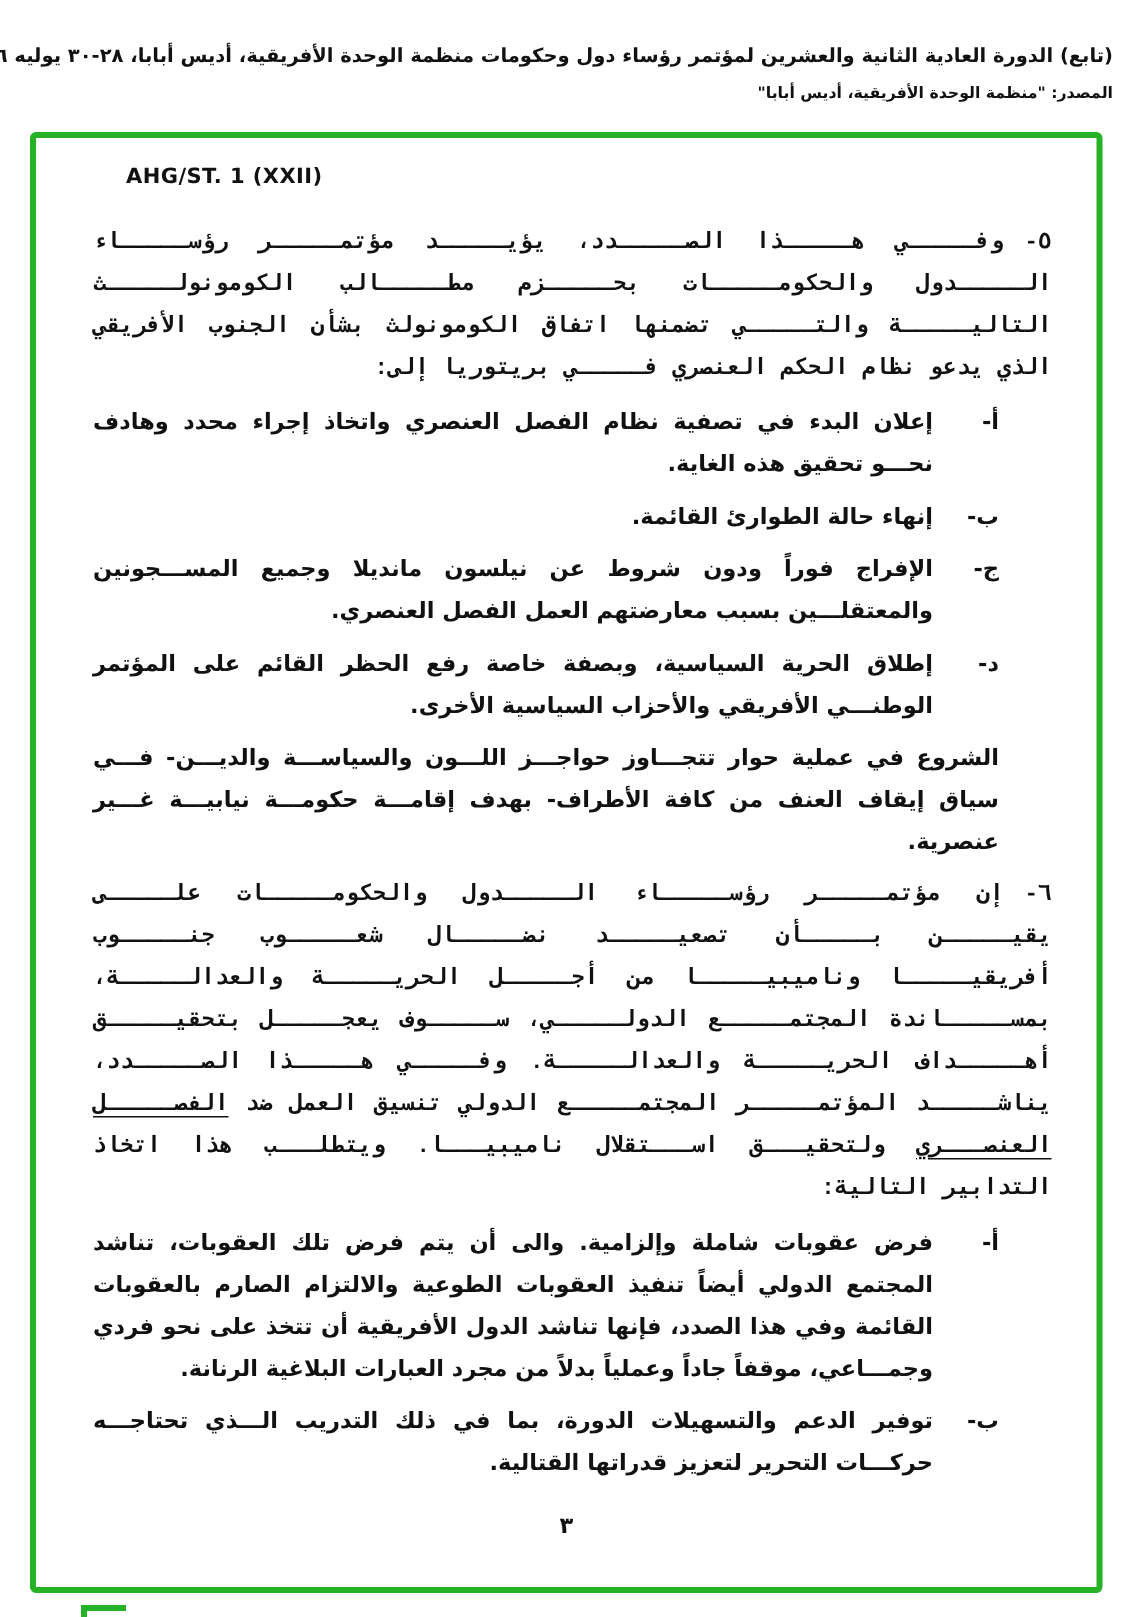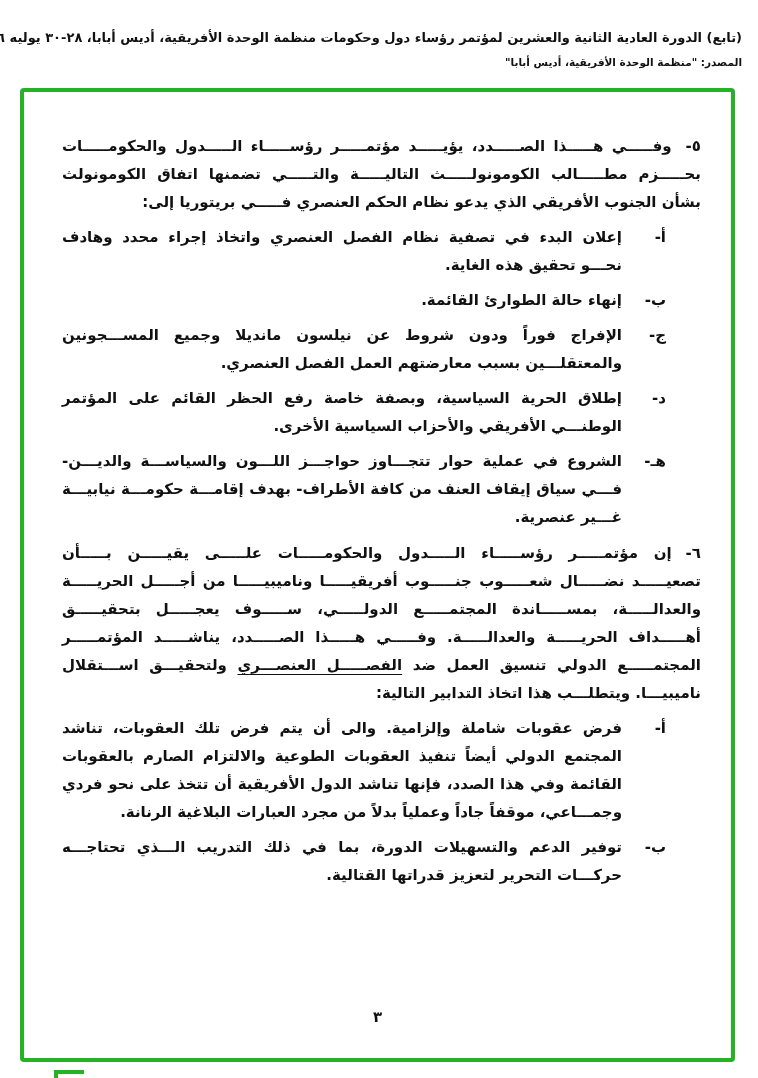--- a/index.html
+++ b/index.html
@@ -49,21 +49,21 @@
   .docref .pg  { font-size: 13px; margin-top: 2px; }
 
   .docbody {
     direction: rtl;
     padding: 22px 30px 0 38px;
     font-size: 15px;
     line-height: 28px;
     font-weight: 700;
     text-align: justify;
   }
-  .para { margin: 0 0 7px 0; }
+  .para { margin: 0 0 7px 0; font-family: Liberation Mono, monospace; }
   .para.p6 { margin-top: 8px; }
   .pmarker { margin-left: 14px; }
   .sub { display: flex; margin: 0 35px 7px 0; }
   .smarker { flex: 0 0 44px; width: 44px; }
   .stext { flex: 1; text-align: justify; }
   .u { text-decoration: underline; text-underline-offset: 4px; }
 
   .pagenum {
     position: absolute; bottom: 32px; left: 0; right: 0;
     text-align: center; direction: rtl;
@@ -74,20 +74,21 @@
 <body>
 
 <div class="page">
 
   <div class="hdr">(تابع)  الدورة العادية الثانية والعشرين لمؤتمر رؤساء دول وحكومات منظمة الوحدة الأفريقية، أديس أبابا، ٢٨-٣٠ يوليه ١٩٨٦</div>
   <div class="src">المصدر:  "منظمة الوحدة الأفريقية، أديس أبابا"</div>
 
   <div class="frame">
 
     <div class="docref">
+      <div class="sym">AHG/ST. 1 (XXII)</div>
     </div>
 
     <div class="docbody">
 
       <div class="para"><span class="pmarker">٥-</span><span>وفـــــي هـــــذا الصـــــدد، يؤيـــــد مؤتمـــــر رؤســـــاء الـــــدول والحكومـــــات بحـــــزم مطـــــالب الكومونولـــــث التاليـــــة والتـــــي تضمنها اتفاق الكومونولث بشأن الجنوب الأفريقي الذي يدعو نظام الحكم العنصري فـــــي بريتوريا إلى:</span></div>
 
       <div class="sub">
         <span class="smarker">أ-</span>
         <div class="stext">إعلان البدء في تصفية نظام الفصل العنصري واتخاذ إجراء محدد وهادف نحـــو تحقيق هذه الغاية.</div>
       </div>
@@ -101,21 +102,20 @@
         <span class="smarker">ج-</span>
         <div class="stext">الإفراج فوراً ودون شروط عن نيلسون مانديلا وجميع المســـجونين والمعتقلـــين بسبب معارضتهم العمل الفصل العنصري.</div>
       </div>
 
       <div class="sub">
         <span class="smarker">د-</span>
         <div class="stext">إطلاق الحرية السياسية، وبصفة خاصة رفع الحظر القائم على المؤتمر الوطنـــي الأفريقي والأحزاب السياسية الأخرى.</div>
       </div>
 
       <div class="sub">
-        <span class="smarker">هـ-</span>
         <div class="stext">الشروع في عملية حوار تتجـــاوز حواجـــز اللـــون والسياســـة والديـــن- فـــي سياق إيقاف العنف من كافة الأطراف- بهدف إقامـــة حكومـــة نيابيـــة غـــير عنصرية.</div>
       </div>
 
       <div class="para p6"><span class="pmarker">٦-</span><span>إن مؤتمـــــر رؤســـــاء الـــــدول والحكومـــــات علـــــى يقيـــــن بـــــأن تصعيـــــد نضـــــال شعـــــوب جنـــــوب أفريقيـــــا وناميبيـــــا من أجـــــل الحريـــــة والعدالـــــة، بمســـــاندة المجتمـــــع الدولـــــي، ســـــوف يعجـــــل بتحقيـــــق أهـــــداف الحريـــــة والعدالـــــة. وفـــــي هـــــذا الصـــــدد، يناشـــــد المؤتمـــــر المجتمـــــع الدولي تنسيق العمل ضد </span><span class="u">الفصـــــل العنصـــري</span><span> ولتحقيـــق اســـتقلال ناميبيـــا. ويتطلـــب هذا اتخاذ التدابير التالية:</span></div>
 
       <div class="sub">
         <span class="smarker">أ-</span>
         <div class="stext">فرض عقوبات شاملة وإلزامية. والى أن يتم فرض تلك العقوبات، تناشد المجتمع الدولي أيضاً تنفيذ العقوبات الطوعية والالتزام الصارم بالعقوبات القائمة وفي هذا الصدد، فإنها تناشد الدول الأفريقية أن تتخذ على نحو فردي وجمـــاعي، موقفاً جاداً وعملياً بدلاً من مجرد العبارات البلاغية الرنانة.</div>
       </div>
 

